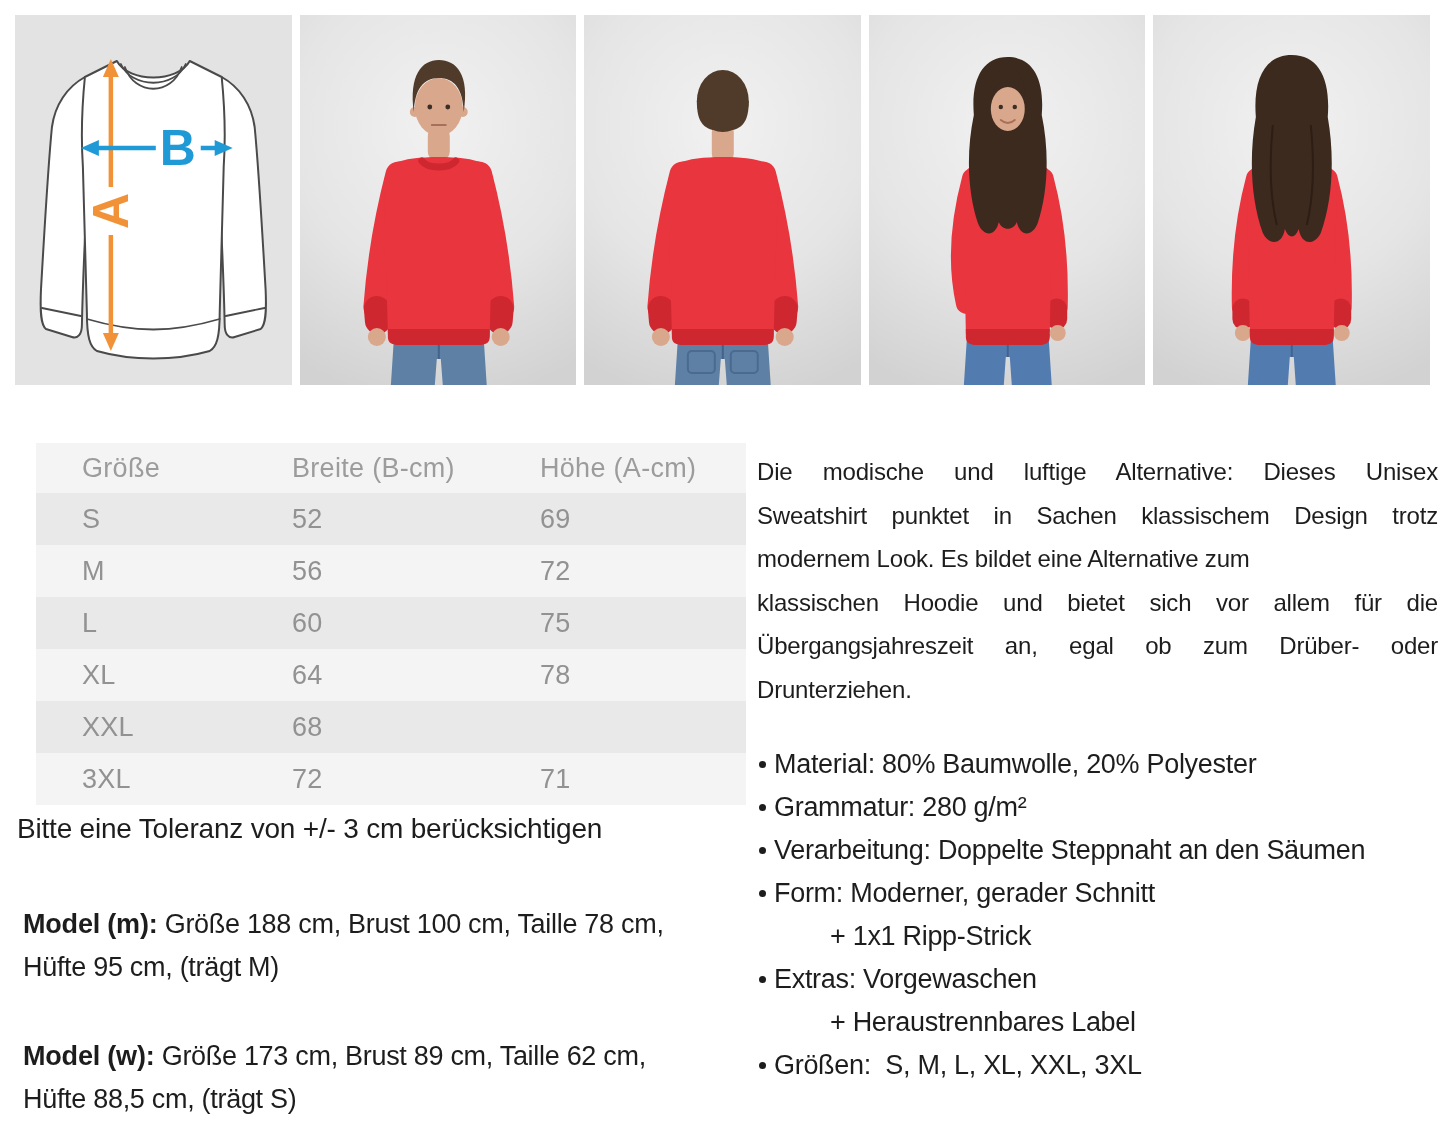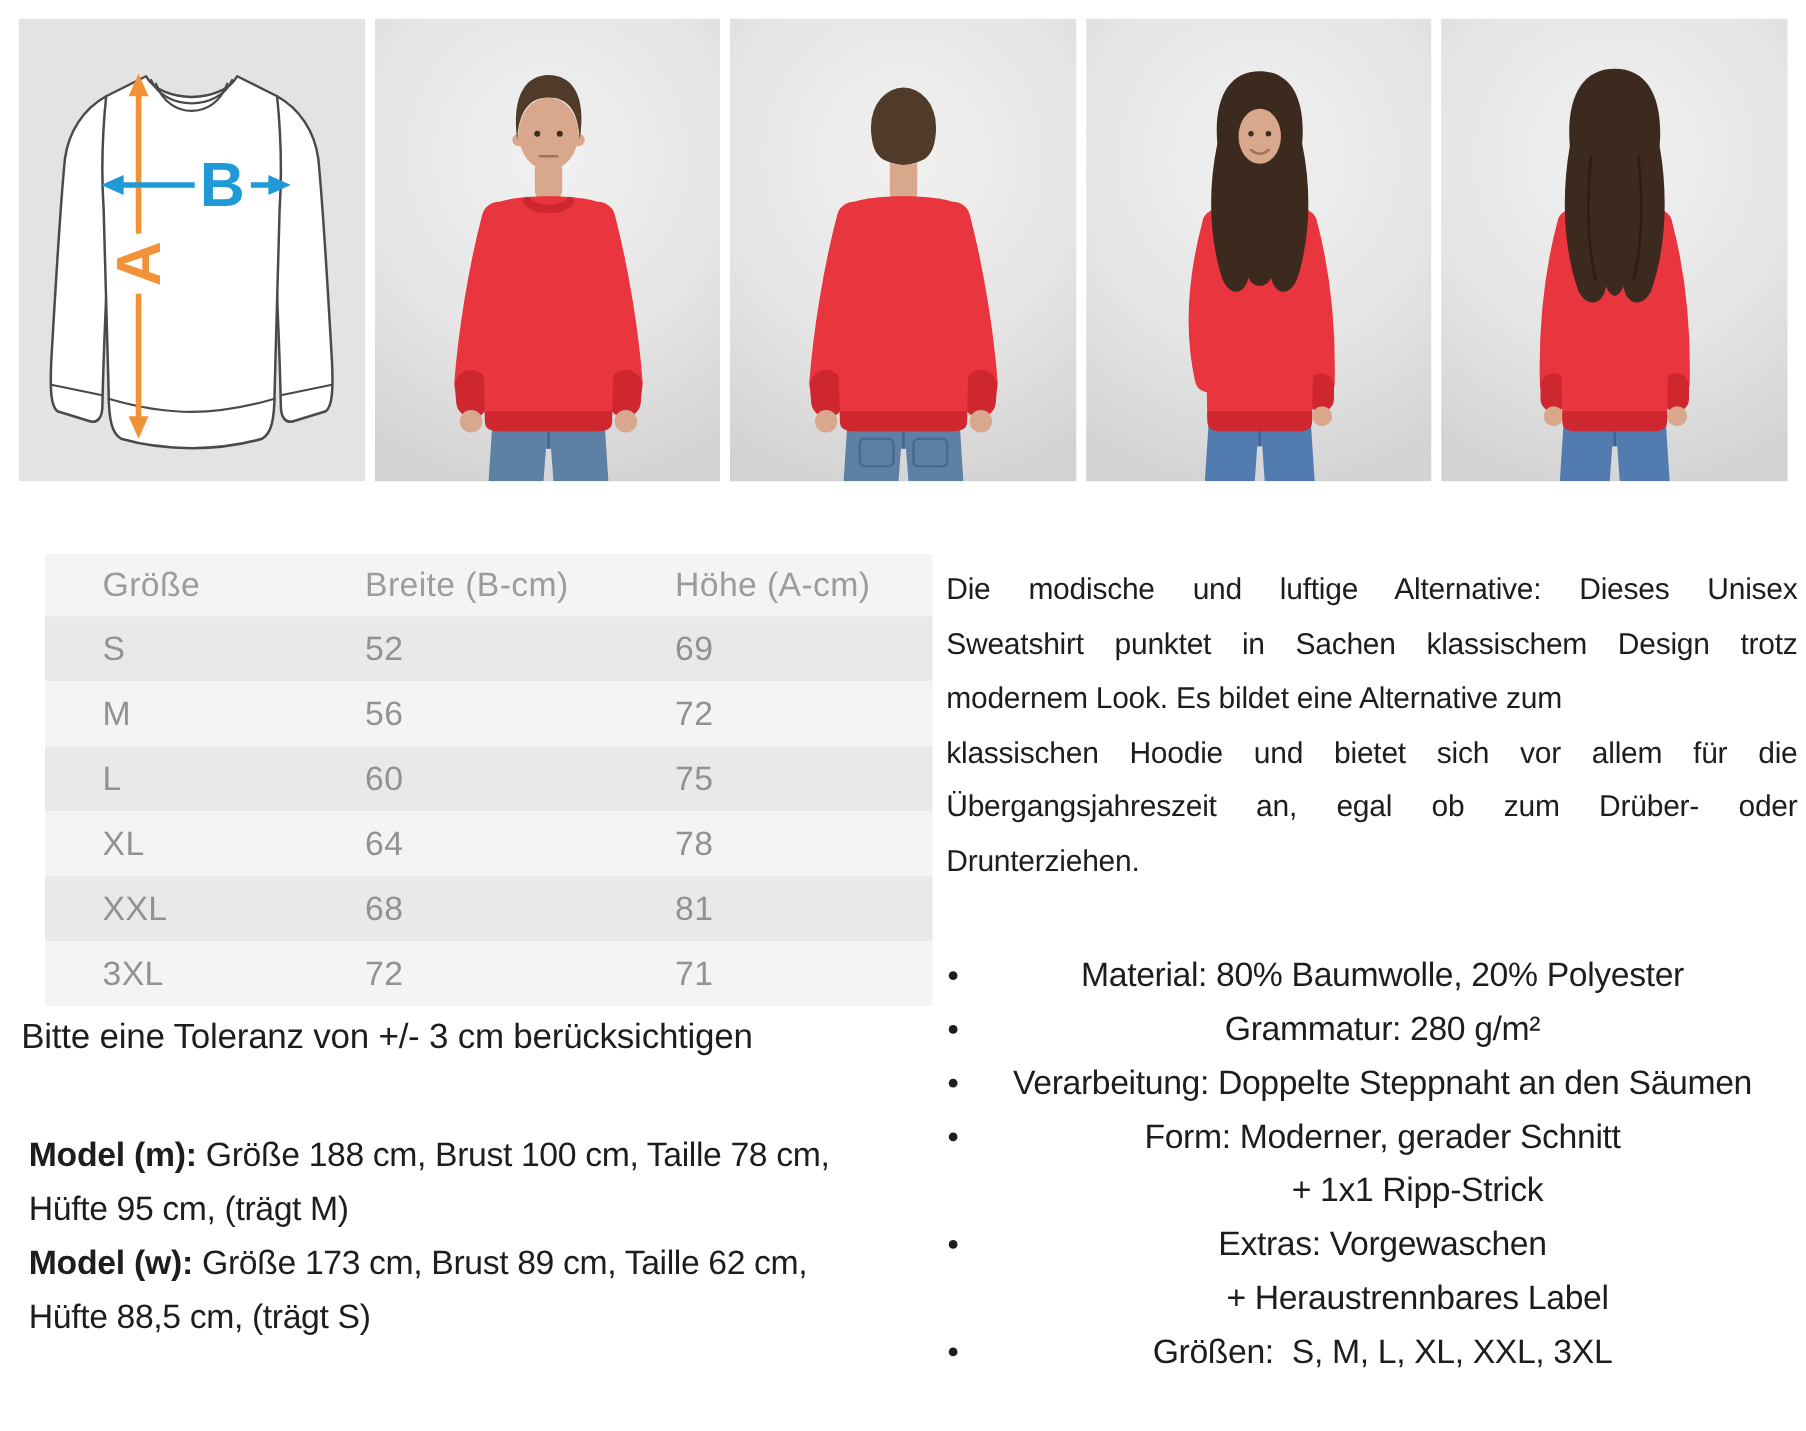--- a/index.html
+++ b/index.html
@@ -42,28 +42,28 @@
   .size-table{position:absolute;left:36px;top:443px;width:710px;font-size:27px;color:var(--table-text);}
   .t-row{display:grid;grid-template-columns:210px 248px 252px;height:52px;align-items:center;}
   .t-row.head{height:50px;background:var(--stripe-light);color:#9c9c9c;}
   .t-row.odd{background:var(--stripe-dark);}
   .t-row.even{background:var(--stripe-light);}
   .t-cell{padding-left:46px;letter-spacing:.3px;}
 
   
   .tolerance{position:absolute;left:17px;top:813px;font-size:28px;letter-spacing:-.2px;}
   .models{position:absolute;left:23px;top:903px;width:706px;font-size:27px;line-height:43px;letter-spacing:-.3px;}
-  .model-block + .model-block{}
+  .model-block + .model-block{margin-top:46px;}
   .model-label{font-weight:bold;letter-spacing:-.2px;}
 
   
   .right-col{position:absolute;left:757px;top:450px;width:681px;}
   .desc-line{font-size:24px;line-height:43.5px;letter-spacing:-.2px;white-space:normal;}
   .desc-line.just{text-align:justify;text-align-last:justify;-moz-text-align-last:justify;}
-  .features{margin-top:48px;text-align:center;}
+  .features{margin-top:32px;}
   .feature-item{position:relative;font-size:27px;line-height:43px;padding-left:17px;letter-spacing:-.3px;}
   .feature-item.cont{padding-left:73px;}
   .feature-item .dot{position:absolute;left:2px;top:18px;width:7px;height:7px;border-radius:50%;background:#1d1d1d;}
 </style>
 </head>
 <body style="--red: #e8353e; --orange: #f29238; --blue: #1f9ad6; --stripe-dark: #e9e9e9; --stripe-light: #f4f4f4; --table-text: #929292;">
 
 <div class="gallery">
 
   <div class="panel diagram">
@@ -254,21 +254,20 @@
       <div class="t-cell">75</div>
     </div>
     <div class="t-row even">
       <div class="t-cell">XL</div>
       <div class="t-cell">64</div>
       <div class="t-cell">78</div>
     </div>
     <div class="t-row odd">
       <div class="t-cell">XXL</div>
       <div class="t-cell">68</div>
-      <div class="t-cell">81</div>
     </div>
     <div class="t-row even">
       <div class="t-cell">3XL</div>
       <div class="t-cell">72</div>
       <div class="t-cell">71</div>
     </div>
   </div>
 
 <div class="tolerance">Bitte eine Toleranz von +/- 3 cm berücksichtigen</div>
 

